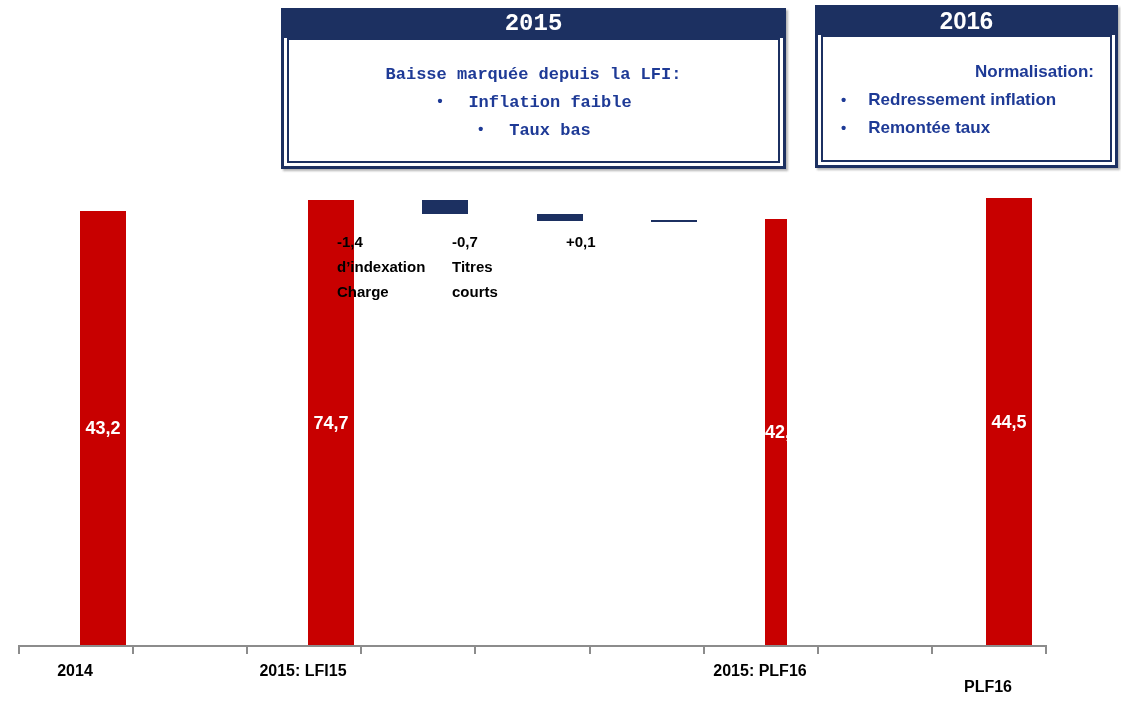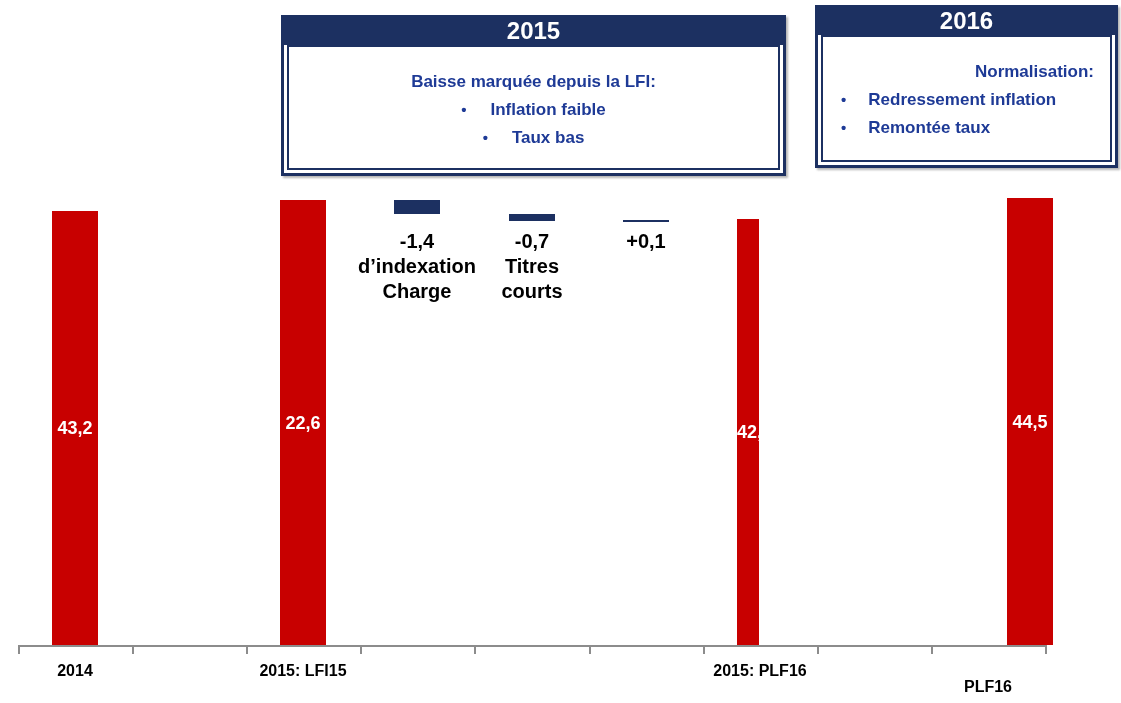--- a/index.html
+++ b/index.html
@@ -3,40 +3,40 @@
 <meta charset="utf-8">
 <style>
   html,body{margin:0;padding:0;background:#ffffff;}
   .stage{
     position:relative;width:1121px;height:703px;background:#ffffff;overflow:hidden;
     font-family:"Liberation Sans",sans-serif;font-weight:700;
   }
   
   .callout{position:absolute;border:3px solid #1C3061;background:#ffffff;
            box-shadow:2px 2px 2px rgba(90,90,90,.45);box-sizing:border-box;}
-  #box2015{left:281px;top:15px;width:505px;height:161px;}
+  #box2015{left:281px;top:8px;width:505px;height:161px;font-family:Liberation Mono, monospace;}
   #box2016{left:815px;top:5px;width:303px;height:163px;}
   .callout-header{height:27px;background:#1C3061;color:#ffffff;text-align:center;
                   font-size:24px;line-height:26px;}
   .callout-body{margin:0 3px;border:2px solid #1C3061;background:#ffffff;
                 color:#1E3A96;font-size:17px;box-sizing:border-box;}
   #box2015 .callout-body{height:125px;padding-top:21px;text-align:center;}
   #box2016 .callout-body{height:127px;padding:21px 16px 0 10px;text-align:right;}
   .callout-line{line-height:28px;white-space:nowrap;}
   #box2015 .bulleted{display:flex;justify-content:center;gap:24px;}
   #box2016 .bulleted{display:flex;justify-content:flex-start;gap:22px;padding-left:8px;}
   .bullet{font-size:15px;}
   
   #chart{position:absolute;left:0;top:0;width:1121px;height:703px;}
-  .bar{position:absolute;}
+  .bar{position:absolute;margin-left:28px;}
   .bar.total{background:#C80000;}
   .bar.delta{background:#1C3061;}
   .bar-value{position:absolute;left:0;right:0;top:50%;transform:translateY(-50%);
              text-align:center;color:#ffffff;font-size:18px;}
-  .annotation{position:absolute;width:160px;text-align:center;font-size:20px;
+  .annotation{position:absolute;width:160px;font-size:15px;
               line-height:25px;color:#000000;}
   .axis-line{position:absolute;height:2px;background:#8C8C8C;}
   .tick{position:absolute;width:2px;background:#8C8C8C;}
   .axis-label{position:absolute;width:160px;text-align:center;font-size:16px;
               color:#000000;white-space:nowrap;}
 </style>
 </head>
 <body>
 
 <div class="stage">
@@ -85,21 +85,21 @@
       <div class="tick" style="left: 589px; top: 645px; height: 9px;"></div>
       <div class="tick" style="left: 703px; top: 645px; height: 9px;"></div>
       <div class="tick" style="left: 817px; top: 645px; height: 9px;"></div>
       <div class="tick" style="left: 931px; top: 645px; height: 9px;"></div>
       <div class="tick" style="left: 1045px; top: 645px; height: 9px;"></div>
       <div class="bar total" style="left: 52px; top: 211px; width: 46px; height: 434px;">
         <span class="bar-value">43,2</span>
       </div>
       <div class="axis-label" style="left: -5px; top: 662px;">2014</div>
       <div class="bar total" style="left: 280px; top: 200px; width: 46px; height: 445px;">
-        <span class="bar-value">22,6</span>
+        <span class="bar-value">74,7</span>
       </div>
       <div class="axis-label" style="left: 223px; top: 662px;">2015: LFI15</div>
       <div class="bar delta" style="left: 394px; top: 200px; width: 46px; height: 14px;"></div>
       <div class="annotation" style="left: 337px; top: 229px; line-height: 25px;">
         <div>-1,4</div>
         <div>d’indexation</div>
         <div>Charge</div>
       </div>
       <div class="bar delta" style="left: 509px; top: 214px; width: 46px; height: 7px;"></div>
       <div class="annotation" style="left: 452px; top: 229px; line-height: 25px;">
@@ -108,19 +108,19 @@
         <div>courts</div>
       </div>
       <div class="bar delta" style="left: 623px; top: 220px; width: 46px; height: 2px;"></div>
       <div class="annotation" style="left: 566px; top: 229px; line-height: 25px;">
         <div>+0,1</div>
       </div>
       <div class="bar total" style="left: 737px; top: 219px; width: 22px; height: 426px;">
         <span class="bar-value">42,4</span>
       </div>
       <div class="axis-label" style="left: 680px; top: 662px;">2015: PLF16</div>
-      <div class="bar total" style="left: 1007px; top: 198px; width: 46px; height: 447px;">
+      <div class="bar total" style="left: 958px; top: 198px; width: 46px; height: 447px;">
         <span class="bar-value">44,5</span>
       </div>
       <div class="axis-label" style="left: 908px; top: 662px; margin-top: 16px;">PLF16</div>
     </div>
 
 </div>
 
 </body></html>

